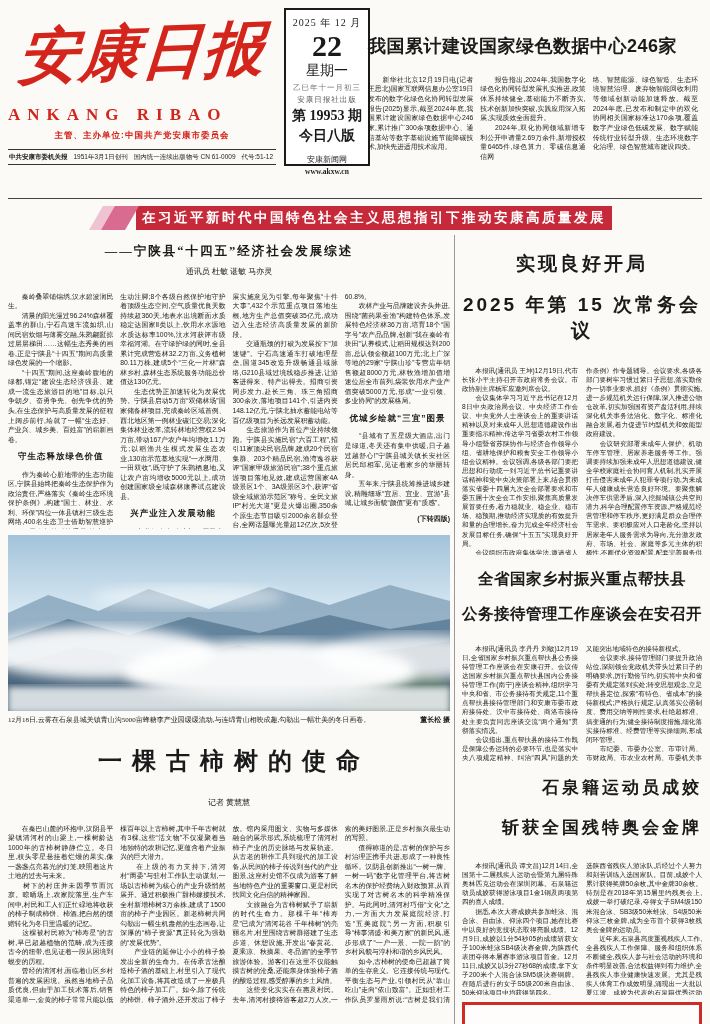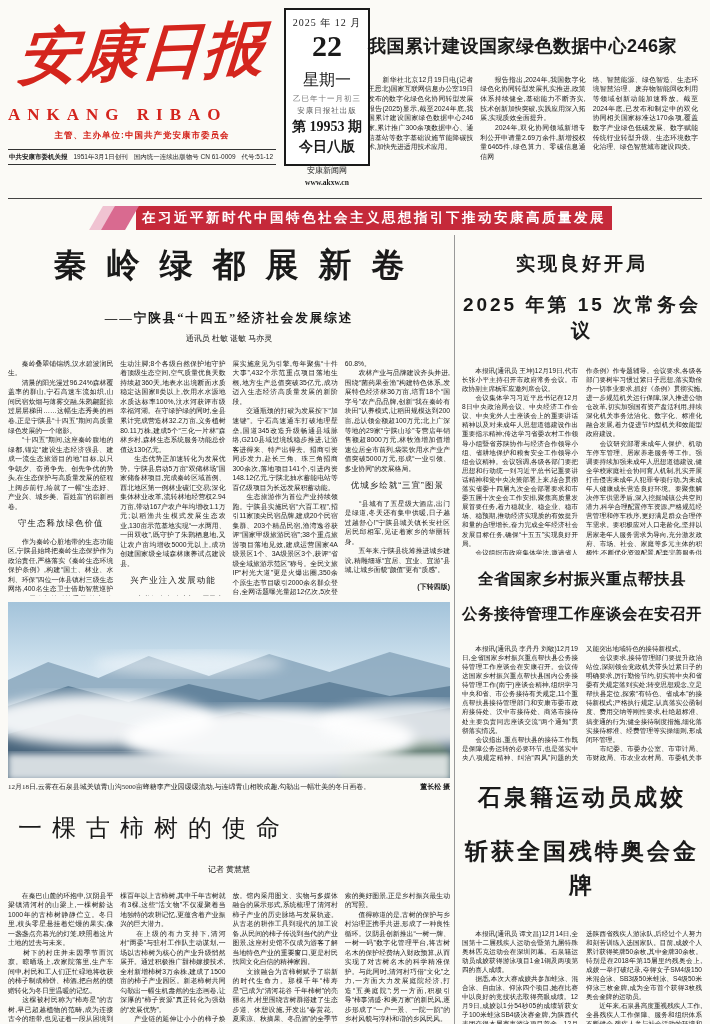--- a/index.html
+++ b/index.html
@@ -14,21 +14,21 @@
   .m-latin{font-family:"Liberation Serif",serif;color:#d4251d;font-weight:bold;font-size:17px;
            letter-spacing:7px;text-align:left;margin-top:6px;}
   .m-sponsor{color:#d4251d;font-size:8.5px;font-weight:bold;text-align:center;margin-top:5px;letter-spacing:1px;}
   .m-footrow{margin-top:7px;border-top:1px solid #333;border-bottom:1px solid #333;
              font-size:6.5px;color:#222;padding:2.5px 1px;display:flex;gap:6px;white-space:nowrap;overflow:hidden;}
   .m-footrow b{font-weight:bold;}
   .datebox{position:absolute;left:276px;top:2px;width:86px;height:158px;border:2px solid #1a1a1a;
            background:#fff;text-align:center;font-family:"Liberation Serif",serif;box-sizing:border-box;padding-top:6px;}
   .d-month{font-size:10px;letter-spacing:1px;}
   .d-day{font-size:30px;font-weight:bold;line-height:1.05;}
-  .d-week{font-size:16px;margin-top:8px;}
+  .d-week{font-size:14px;margin-top:0;}
   .d-lunar{font-size:7.5px;color:#777;margin-top:3px;letter-spacing:1px;}
   .d-pub{font-size:7.5px;color:#555;margin-top:2px;letter-spacing:1px;}
   .d-issue,.d-pages{font-size:14px;margin-top:2px;font-weight:bold;}
   .d-site{font-size:8px;margin-top:9px;}
   .d-url{font-size:7.5px;font-weight:bold;margin-top:2px;}
   .top-article{position:absolute;left:360px;top:28px;width:330px;}
   .ta-headline{font-size:18px;font-weight:900;letter-spacing:0.5px;white-space:nowrap;}
   .ta-body{display:flex;gap:7px;margin-top:10px;height:92px;overflow:hidden;}
   .ta-body .col{flex:1;font-size:6.8px;line-height:1.42;text-align:justify;white-space:pre-line;}
   
@@ -43,40 +43,40 @@
   .content{display:flex;margin-top:5px;}
   .left-region{width:442px;}
   .right-rail{flex:1;border-left:1px solid #999;margin-left:4px;padding-left:7px;}
   
   .lead-headline{font-size:33px;font-weight:900;text-align:center;letter-spacing:20px;margin-top:8px;white-space:nowrap;text-indent:20px;}
   .lead-subtitle{font-family:"Liberation Serif",serif;font-size:12.5px;font-weight:bold;text-align:center;margin-top:8px;letter-spacing:2px;}
   .lead-byline{font-size:8px;text-align:center;margin-top:6px;color:#222;}
   .lead-body{display:flex;gap:7px;margin-top:8px;height:244px;overflow:hidden;}
   .lead-body .col{flex:1;font-size:6.8px;line-height:1.4;text-align:justify;}
   .coltext{white-space:pre-line;}
-  .subhead{font-size:8.5px;font-weight:normal;text-align:center;margin:5px 0;letter-spacing:1px;}
+  .subhead{font-size:8.5px;font-weight:bold;text-align:center;margin:5px 0;letter-spacing:1px;}
   .jump{font-weight:bold;font-size:7px;text-align:right;margin-top:2px;}
   
   .photo{margin-top:6px;width:442px;height:176px;position:relative;overflow:hidden;}
   .photo svg{display:block;width:100%;height:100%;}
   .caption-row{display:flex;justify-content:space-between;align-items:flex-start;margin-top:4px;
                font-family:"Liberation Serif",serif;font-size:7px;color:#222;}
   .caption-row .credit{font-weight:bold;white-space:nowrap;margin-left:10px;}
   
   .tree{margin-top:14px;}
-  .tree-headline{font-family:"Liberation Serif",serif;font-size:24px;font-weight:400;text-align:left;
+  .tree-headline{font-family:"Liberation Serif",serif;font-size:24px;font-weight:700;text-align:center;
                  letter-spacing:10px;text-indent:10px;white-space:nowrap;}
   .tree-byline{font-size:8px;text-align:center;margin-top:7px;}
   .tree-body{display:flex;gap:7px;margin-top:9px;height:188px;overflow:hidden;}
   .tree-body .col{flex:1;font-size:6.8px;line-height:1.4;text-align:justify;}
   
   .ra{margin-bottom:7px;}
   .ra-h1{font-size:19px;font-weight:900;text-align:center;letter-spacing:3px;line-height:1.35;}
   .ra-h2{font-size:15.5px;font-weight:900;text-align:center;letter-spacing:0.5px;line-height:1.4;}
-  .ra-h3{font-size:23px;font-weight:900;text-align:center;letter-spacing:3px;line-height:1.5;}
+  .ra-h3{font-size:17px;font-weight:900;text-align:right;letter-spacing:3px;line-height:1.5;}
   .ra-body{display:flex;gap:8px;margin-top:7px;overflow:hidden;text-align:justify;}
   .ra-body .col{flex:1;font-size:6.6px;line-height:1.38;}
   .ra1 .ra-body{height:196px;}
   .ra2 .ra-body{height:124px;}
   .ra3 .ra-body{height:140px;}
   .redbox{border:3px solid #cf2b26;background:#fffdfb;padding:7px 8px;box-sizing:border-box;height:152px;overflow:hidden;}
 </style>
 </head>
 <body>
 
@@ -124,21 +124,20 @@
       <div class="stripe s2"></div>
       <div class="banner">在习近平新时代中国特色社会主义思想指引下推动安康高质量发展</div>
     </div>
   </div>
 
   <div class="content">
 
     <div class="left-region">
 
       <article class="lead">
-        <h1 class="lead-headline">秦岭绿都展新卷</h1>
         <div class="lead-subtitle">——宁陕县“十四五”经济社会发展综述</div>
         <div class="lead-byline">通讯员  杜敏  谌敏  马亦灵</div>
         <div class="lead-body">
           <div class="col">
             <p class="coltext">　　秦岭叠翠铺锦绣,汉水碧波润民生。
 　　清晨的阳光漫过96.24%森林覆盖率的群山,宁石高速车流如织,山间民宿炊烟与薄雾交融,朱鹮翩跹掠过层层梯田……这幅生态秀美的画卷,正是宁陕县“十四五”期间高质量绿色发展的一个缩影。
 　　“十四五”期间,这座秦岭腹地的绿都,锚定“建设生态经济强县、建成一流生态旅游目的地”目标,以只争朝夕、奋勇争先、创先争优的势头,在生态保护与高质量发展的征程上阔步前行,绘就了一幅“生态好、产业兴、城乡美、百姓富”的崭新画卷。</p>
             <div class="subhead">守生态释放绿色价值</div>
             <p class="coltext">　　作为秦岭心脏地带的生态功能区,宁陕县始终把秦岭生态保护作为政治责任,严格落实《秦岭生态环境保护条例》,构建“国土、林业、水利、环保”四位一体县镇村三级生态网络,400名生态卫士借助智慧巡护APP、无人机等科技手段,筑牢“人防+技防+物防”立体化防护网。
 　　五年间,宁陕县的生态保护成效看得见、摸得着。以野外难觅到县城常见,朱鹮种群回归成为生态改善的</p>

